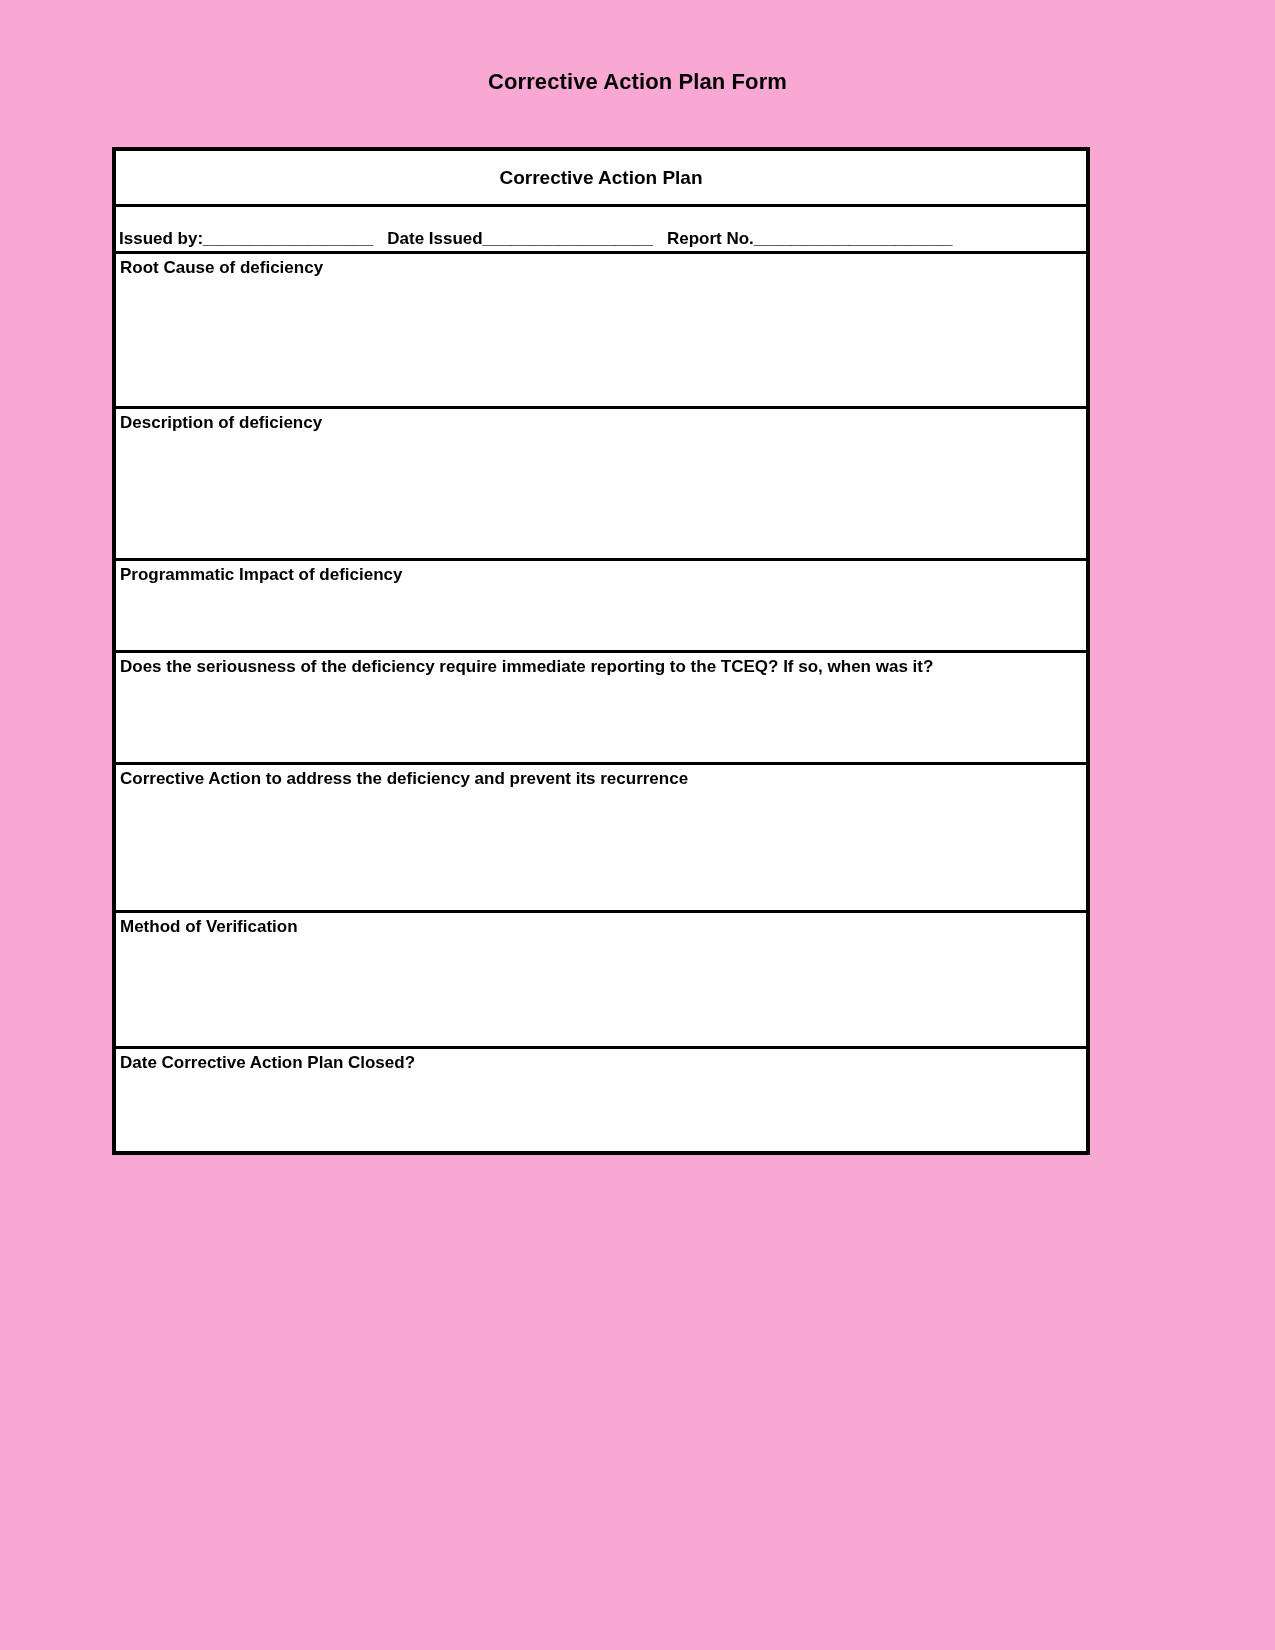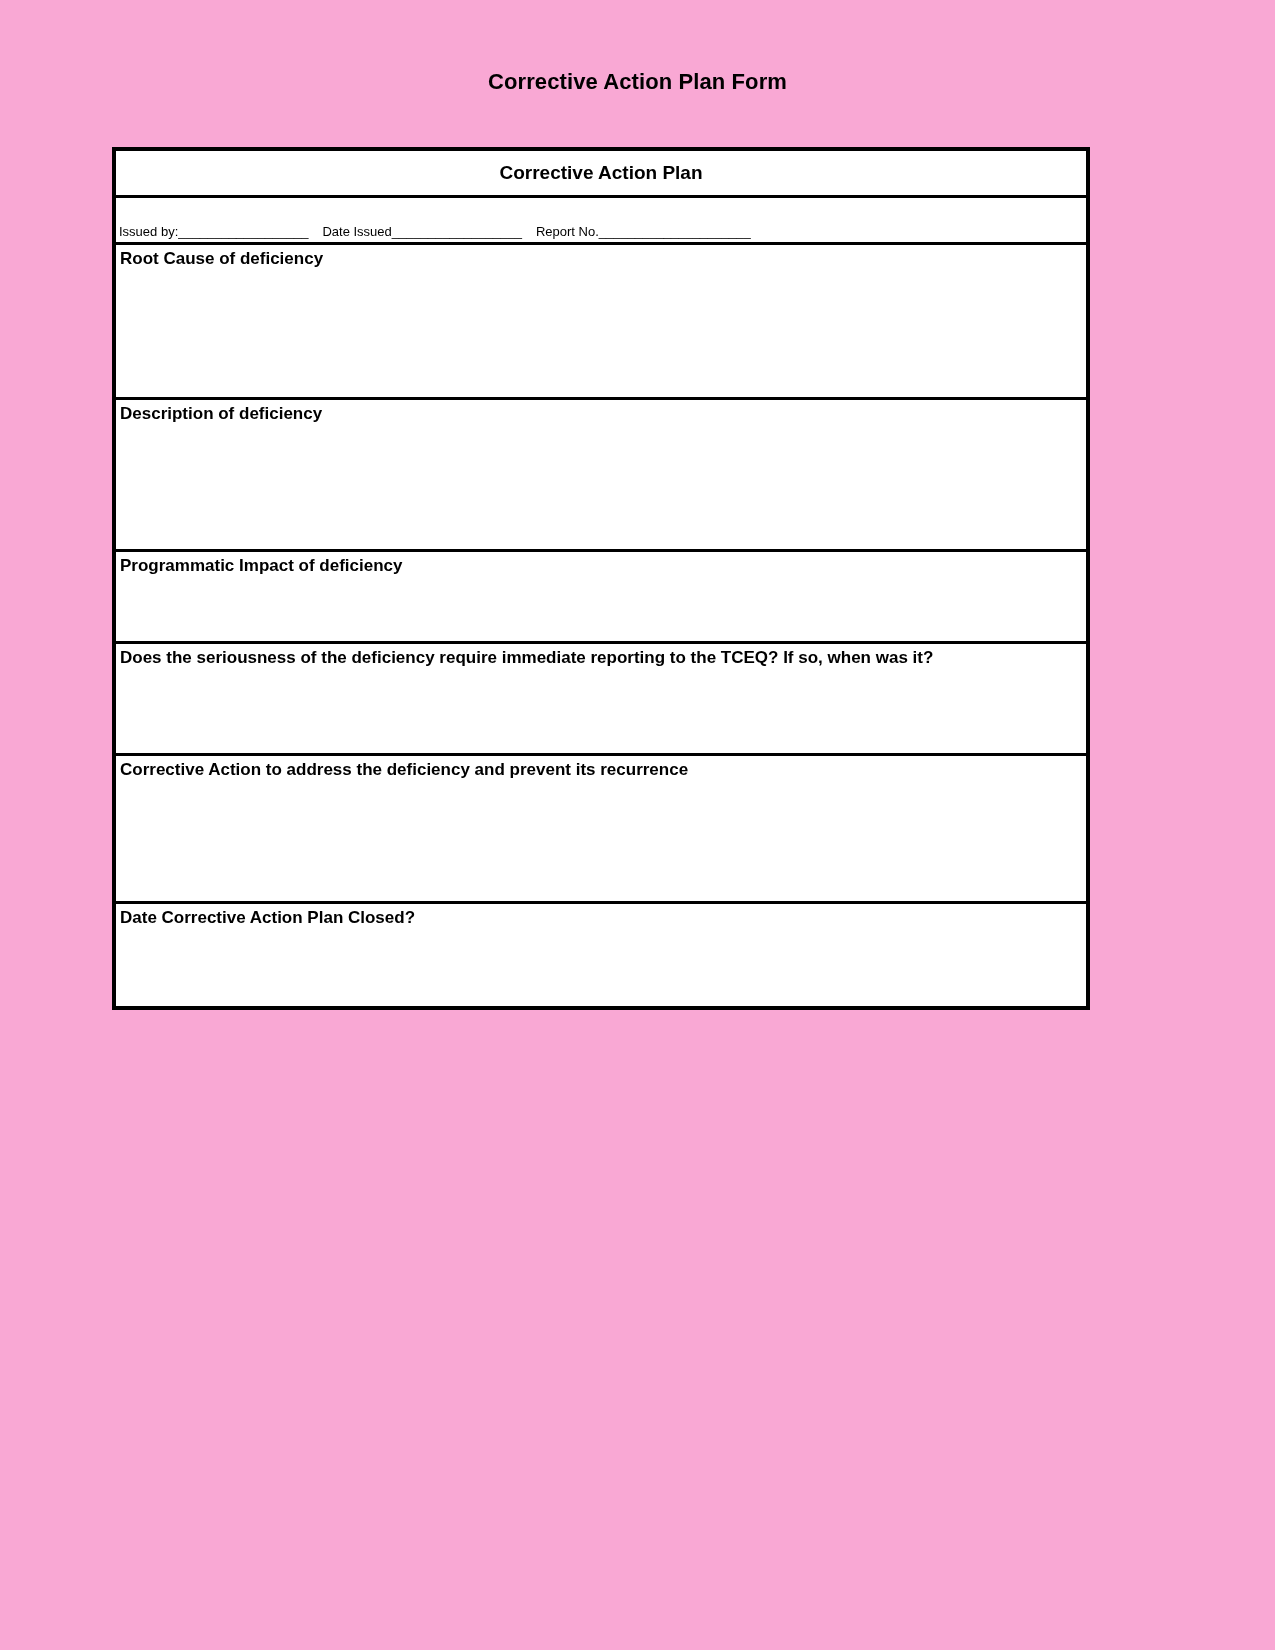--- a/index.html
+++ b/index.html
@@ -47,41 +47,41 @@
 
   .row {
     position: relative;
     box-sizing: border-box;
     border-bottom: 3px solid #000000;
     background: #ffffff;
   }
   .row:last-child { border-bottom: none; }
 
   .row-header {
-    height: 47px;
+    height: 56px;
     display: flex;
     align-items: center;
     justify-content: center;
   }
   .row-header .label {
     font-size: 19px;
     font-weight: bold;
     text-align: center;
   }
 
   .row-issued {
     height: 47px;
     display: flex;
     align-items: flex-end;
     padding: 0 3px 3px 3px;
     border-bottom: 3px solid #000000;
   }
   .issued-line {
-    font-size: 13px;
-    font-weight: normal;
+    font-size: 17px;
+    font-weight: bold;
     white-space: nowrap;
     line-height: 1.05;
   }
   .issued-line .seg { display: inline; }
   .gap-sm { display: inline-block; width: 14px; }
 
   .row-field .label {
     display: block;
     font-size: 17px;
     font-weight: bold;
@@ -141,20 +141,24 @@
       <span class="fill"></span>
     </div>
 
     <div class="row row-field h-corr">
       <span class="label">Corrective Action to address the deficiency and prevent its recurrence</span>
       <span class="fill"></span>
     </div>
 
 
 
+    <div class="row row-field h-method">
+      <span class="label">Method of Verification</span>
+      <span class="fill"></span>
+    </div>
 
     <div class="row row-field h-closed">
       <span class="label">Date Corrective Action Plan Closed?</span>
       <span class="fill"></span>
     </div>
 
   </div>
 </div>
 
 </body></html>

